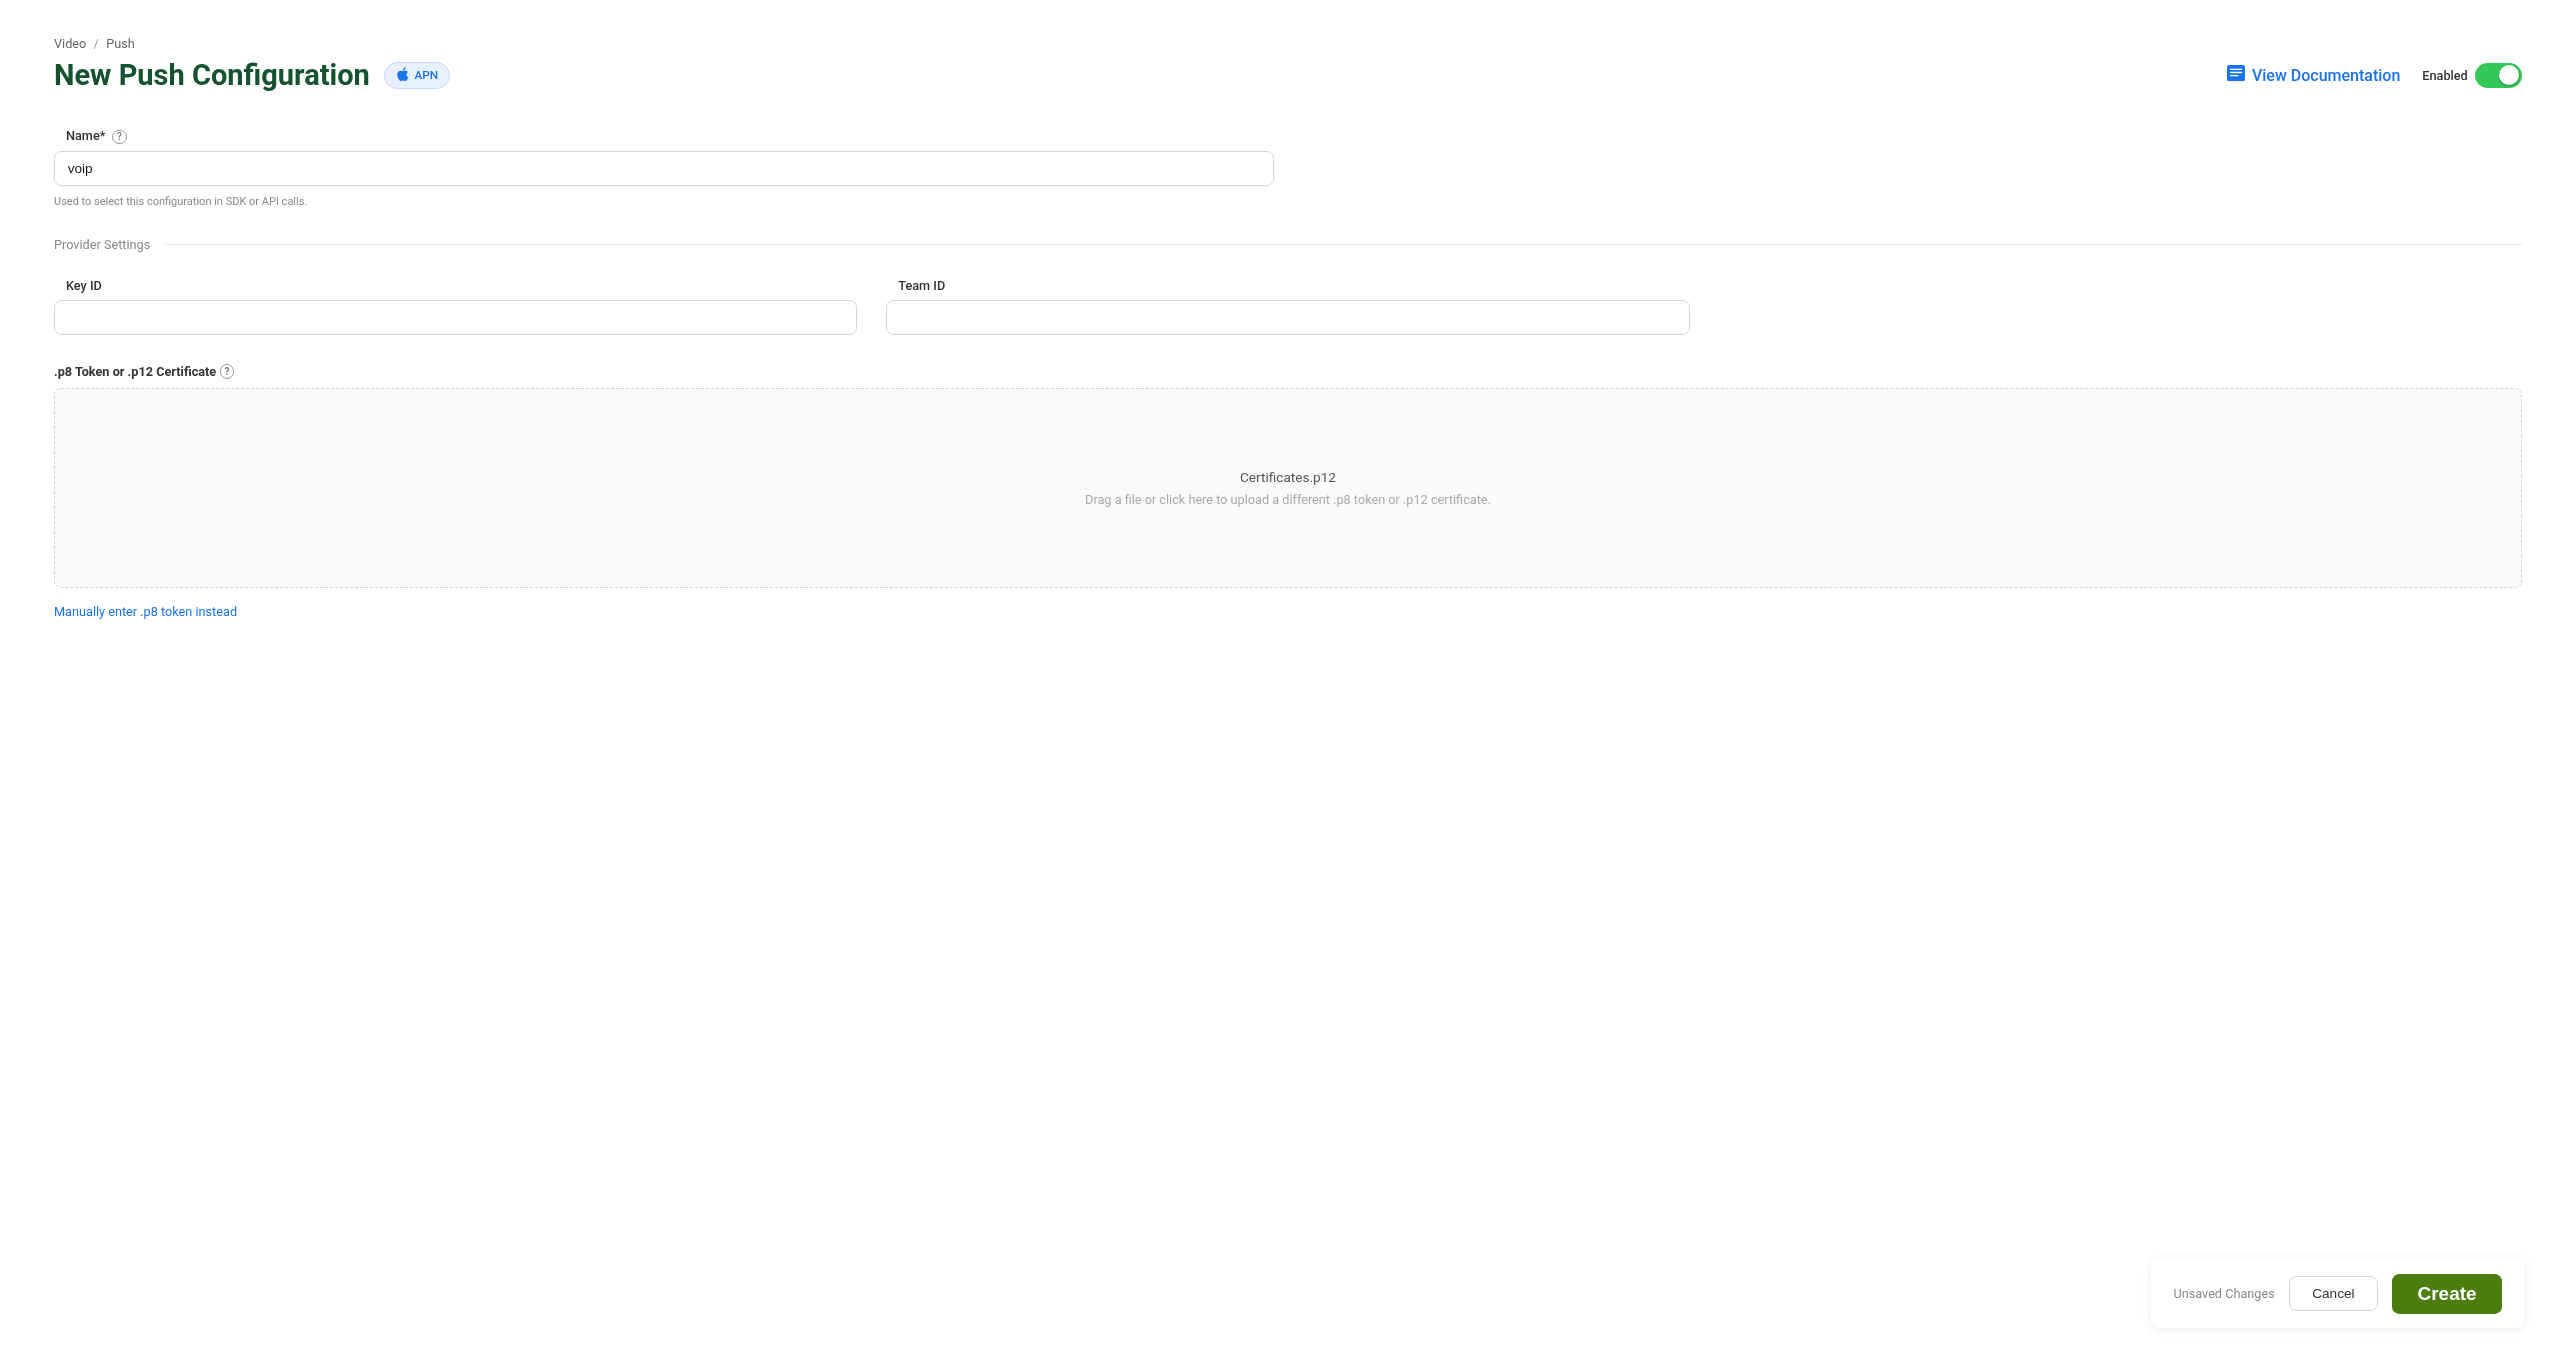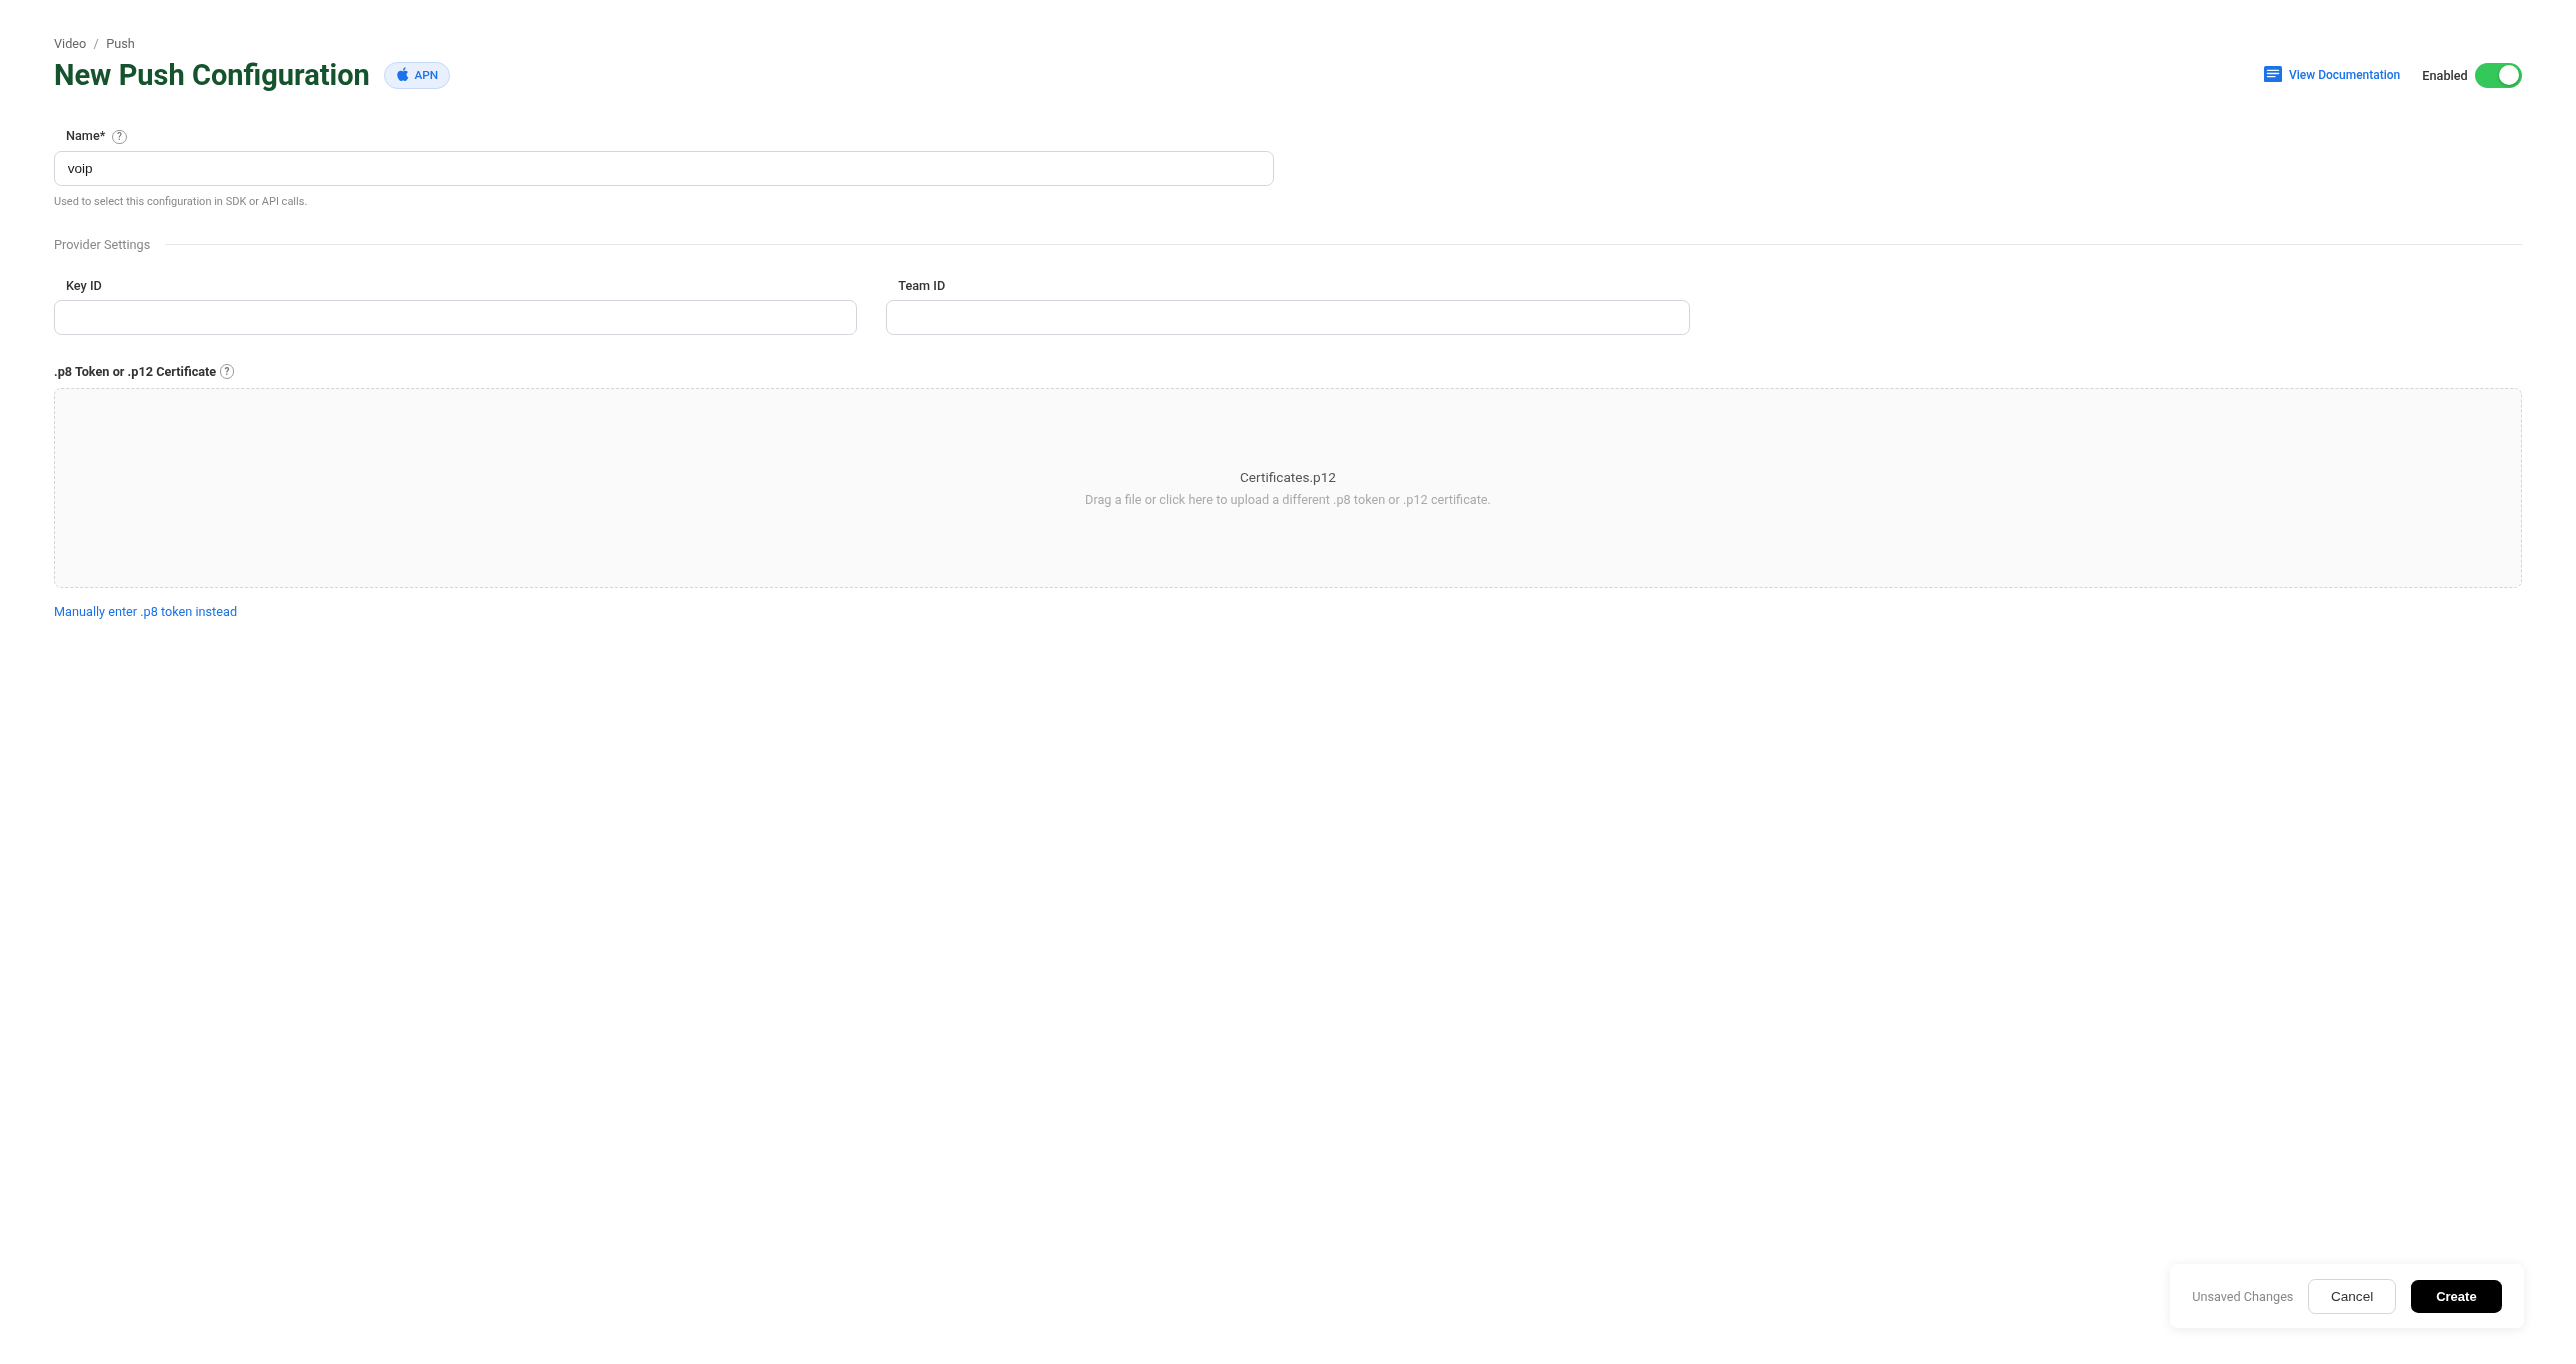--- a/index.html
+++ b/index.html
@@ -69,21 +69,21 @@
       display: flex;
       align-items: center;
       gap: 22px;
     }
 
     .view-docs-link {
       display: flex;
       align-items: center;
       gap: 7.3px;
       color: #1a73e8;
-      font-size: 12px;
+      font-size: 16px;
       font-weight: 500;
       text-decoration: none;
       cursor: pointer;
     }
 
     .toggle-container {
       display: flex;
       align-items: center;
       gap: 7.3px;
     }
@@ -285,23 +285,23 @@
       color: #333;
       font-size: 13.6px;
       cursor: pointer;
       font-weight: 500;
     }
 
     .create-btn {
       padding: 9px 25.4px;
       border: none;
       border-radius: 7.3px;
-      background: #000000;
+      background: #4d7c0f;
       color: #fff;
-      font-size: 13px;
+      font-size: 19px;
       cursor: pointer;
       font-weight: 600;
     }
   </style>
 </head>
 <body>
 
 <div class="breadcrumb">
   <span>Video</span>
   <span class="breadcrumb-sep">/</span>

